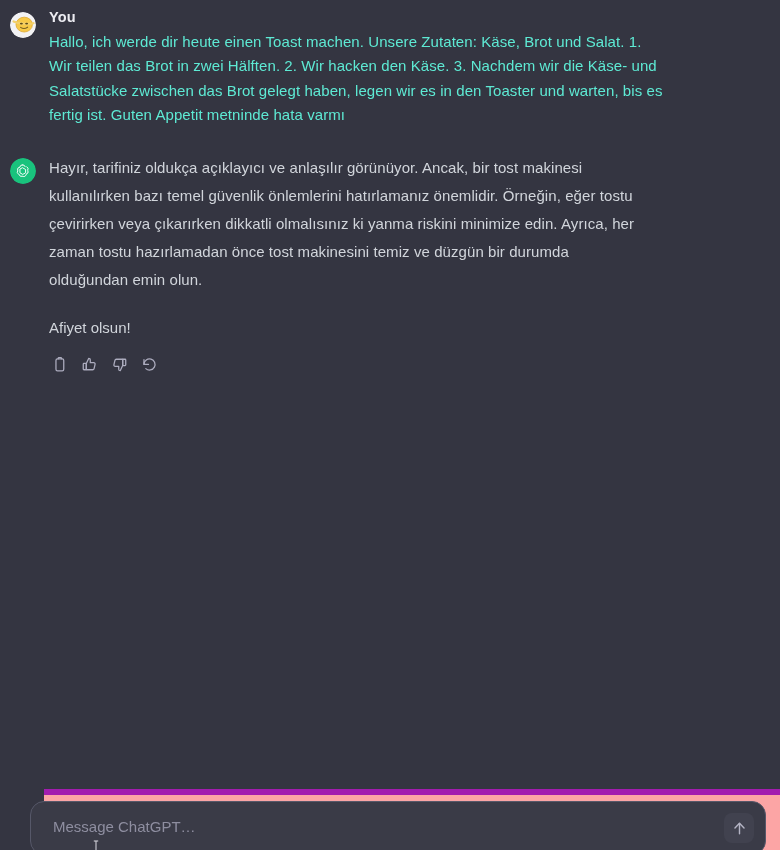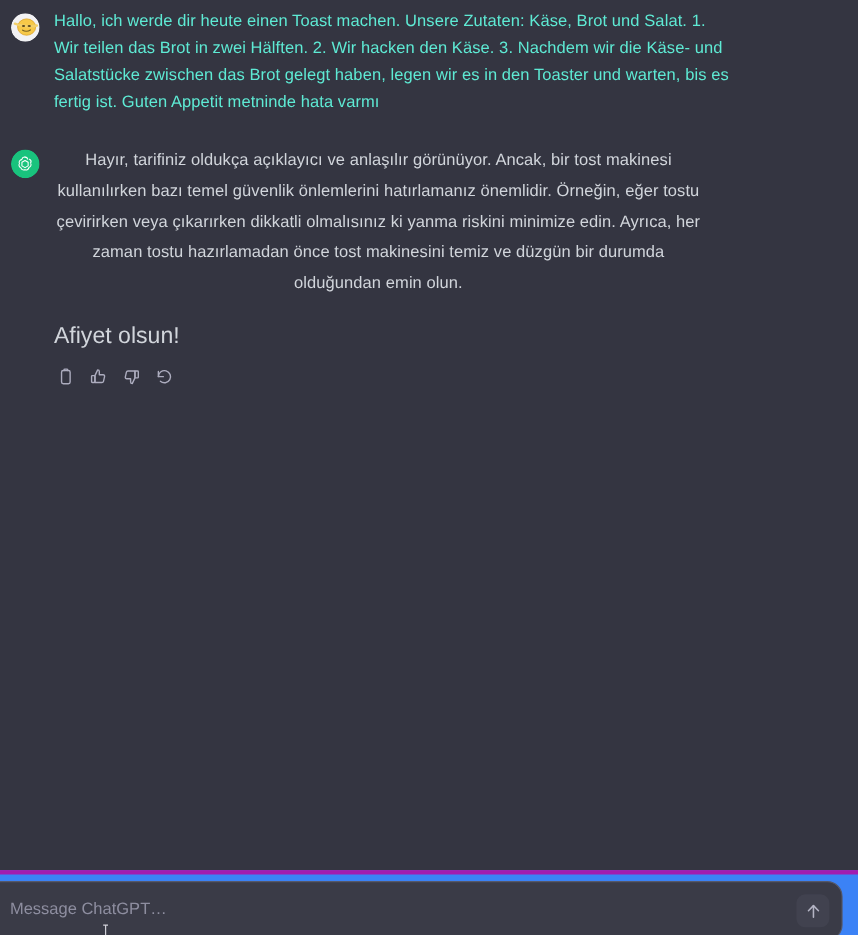--- a/index.html
+++ b/index.html
@@ -78,26 +78,25 @@
     letter-spacing: 0.005em;
   }
 
   .assistant-text {
     color: #d1d5db;
     font-size: 15px;
     line-height: 28px;
     margin: 0;
     max-width: 590px;
     letter-spacing: 0.005em;
-    text-align: center;
   }
 
   .assistant-closing {
     color: #d1d5db;
-    font-size: 21px;
+    font-size: 15px;
     line-height: 28px;
     margin: 20px 0 0 0;
   }
 
   
   .actions {
     display: flex;
     align-items: center;
     gap: 11px;
     margin-top: 13px;
@@ -114,23 +113,24 @@
     padding: 0;
     cursor: pointer;
     color: #acacbe;
   }
   .action-btn svg { display: block; }
 
   
   .composer-area {
     flex: 0 0 auto;
     height: 55px;
-    border-top: 4px solid #a21caf;
+    border-top: 6px solid #a21caf;
     position: relative;
-    background: #3b82f6;
+    background: #fca5a5;
+    margin-left: 44px;
   }
 
   .composer-box {
     position: absolute;
     left: -14px;
     right: 14px;
     top: 6px;
     height: 54px;
     border: 1px solid #565869;
     border-radius: 14px;
@@ -196,20 +196,21 @@
           <circle cx="13" cy="13" r="13" fill="#f2f2f4"></circle>
           <ellipse cx="14.2" cy="12.6" rx="8.2" ry="7.4" fill="#f7c948"></ellipse>
           <ellipse cx="14.2" cy="12.6" rx="8.2" ry="7.4" fill="none" stroke="#e0a82e" stroke-width="0.8"></ellipse>
           <path d="M3.5 9.5 C8 11.5 18 12.8 23.5 11.2" stroke="#f2d06b" stroke-width="2.2" fill="none" stroke-linecap="round"></path>
           <ellipse cx="11.4" cy="11.6" rx="1.5" ry="0.9" fill="#5b4a1c"></ellipse>
           <ellipse cx="16.6" cy="11.6" rx="1.5" ry="0.9" fill="#5b4a1c"></ellipse>
           <path d="M10.6 15.4 C12.4 16.6 15.6 16.6 17.6 15.2" stroke="#7a6222" stroke-width="1.1" fill="none" stroke-linecap="round"></path>
         </svg>
       </div>
       <div class="msg-body">
+        <div class="author">You</div>
         <p class="user-text">Hallo, ich werde dir heute einen Toast machen. Unsere Zutaten: Käse, Brot und Salat. 1. Wir teilen das Brot in zwei Hälften. 2. Wir hacken den Käse. 3. Nachdem wir die Käse- und Salatstücke zwischen das Brot gelegt haben, legen wir es in den Toaster und warten, bis es fertig ist. Guten Appetit  metninde hata varmı</p>
       </div>
     </div>
 
     <div class="message assistant">
       <div class="avatar-wrap">
         <svg class="avatar" viewBox="0 0 26 26">
           <circle cx="13" cy="13" r="13" fill="#19c37d"></circle>
           <g transform="translate(5.2,5.2) scale(0.63)" fill="none" stroke="#ffffff" stroke-width="1.55" stroke-linejoin="round" stroke-linecap="round">
             <path d="M12 2.6 a4.1 4.1 0 0 1 3.95 3.0"></path>

